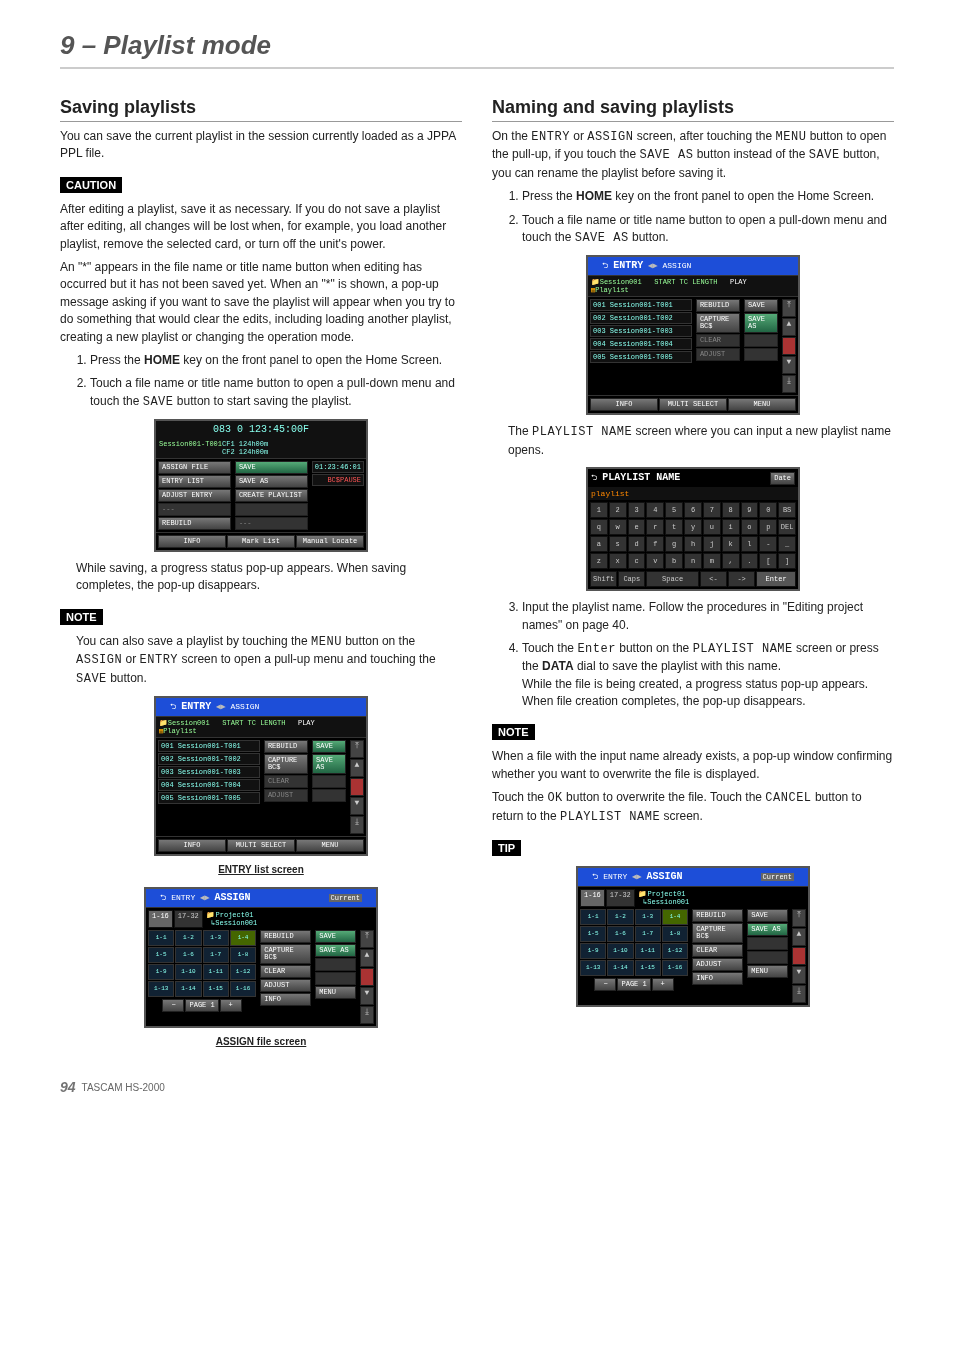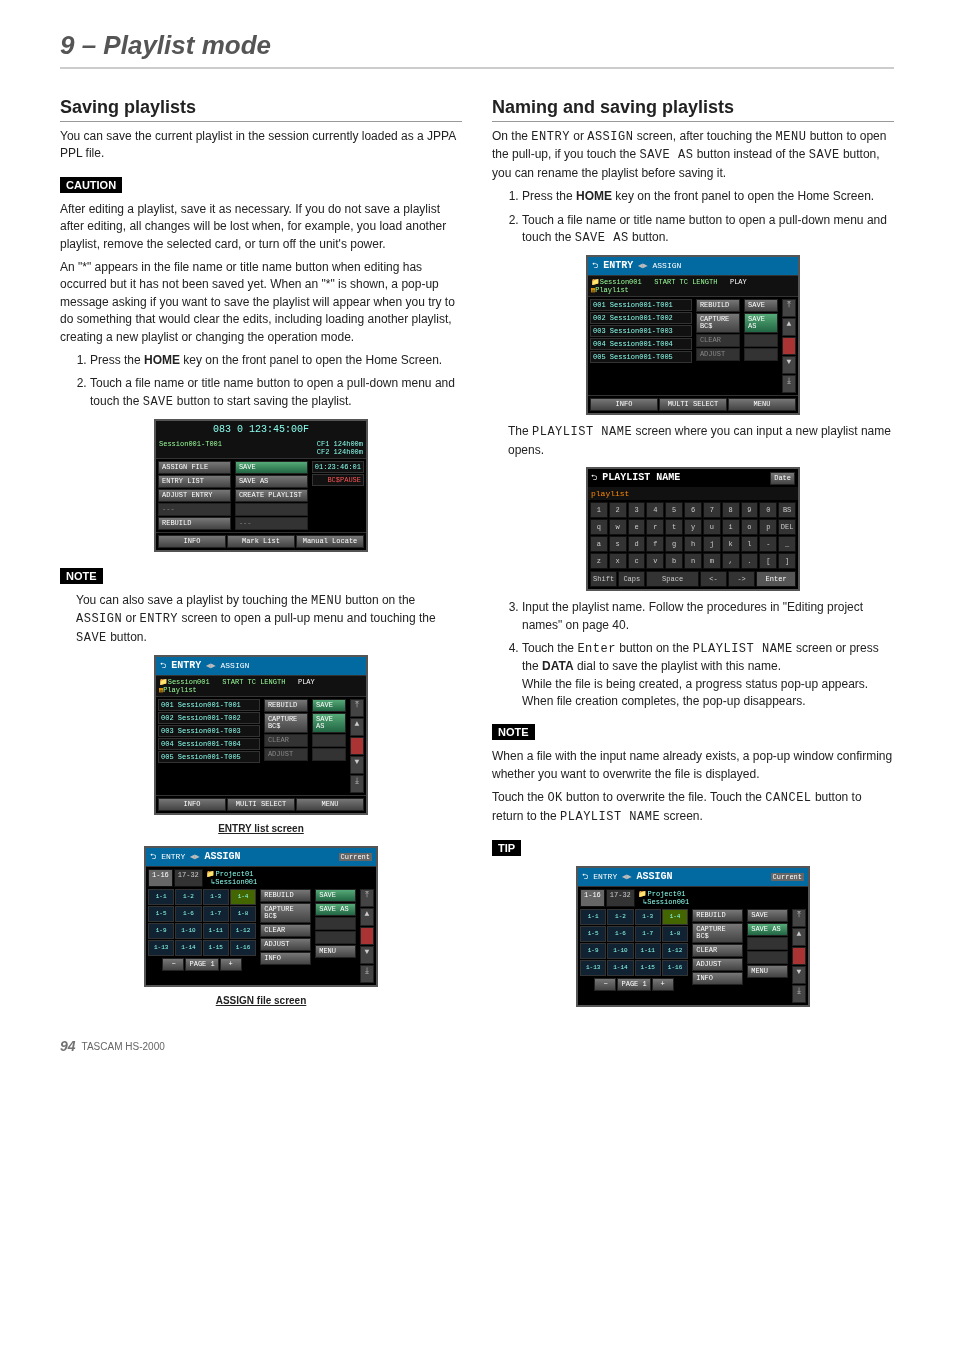--- a/index.html
+++ b/index.html
@@ -70,24 +70,24 @@
   }
   .device-screen, .device-screen-wide {
     background: #000;
     color: #7f7;
     font-family: "Courier New", monospace;
     border: 2px solid #555;
   }
   .device-screen { width: 210px; }
   .device-screen-wide { width: 230px; }
   .ds-header {
-    background: #0369a1;
+    background: #1d4ed8;
     color: #fff;
     font-size: 8px;
-    padding: 2px 4px;
+    padding: 2px 14px;
     border-bottom: 1px solid #333;
     display:flex;
     justify-content: space-between;
     align-items:center;
     gap:4px;
   }
   .ds-header .tri { color:#bbb; }
   .ds-hometime {
     background:#111; color:#8fe; text-align:center; font-size:10px; padding:3px;
   }
@@ -207,21 +207,21 @@
         </li>
         <li>
           <span>Touch a file name or title name button to open a pull-down menu and touch the </span><span class="mono">SAVE</span><span> button to start saving the playlist.</span>
         </li>
       </ol>
 
       
       <div class="fig-holder">
         <div class="device-screen">
           <div class="ds-hometime">083 0 123:45:00F</div>
-          <div class="ds-sub" style="display:flex;justify-content:space-between">
+          <div class="ds-sub" style="display:flex;">
             <span>Session001-T001</span>
             <span style="color:#8fe">
               <span>CF1 124h00m</span><br>
               <span>CF2 124h00m</span>
             </span>
           </div>
           <div class="ds-body">
             <div class="ds-left">
               <div class="btn3d">ASSIGN FILE</div>
               <div class="btn3d">ENTRY LIST</div>
@@ -242,20 +242,21 @@
             </div>
           </div>
           <div class="ds-footer">
             <div class="btn3d">INFO</div>
             <div class="btn3d">Mark List</div>
             <div class="btn3d">Manual Locate</div>
           </div>
         </div>
       </div>
 
+      <p class="indent">While saving, a progress status pop-up appears. When saving completes, the pop-up disappears.</p>
 
       <div class="box-label">NOTE</div>
       <p class="indent">
         <span>You can also save a playlist by touching the </span><span class="mono">MENU</span><span> button on the </span><span class="mono">ASSIGN</span><span> or </span><span class="mono">ENTRY</span><span> screen to open a pull-up menu and touching the </span><span class="mono">SAVE</span><span> button.</span>
       </p>
 
       
       <div class="fig-holder">
         <div class="device-screen">
           <div class="ds-header">

